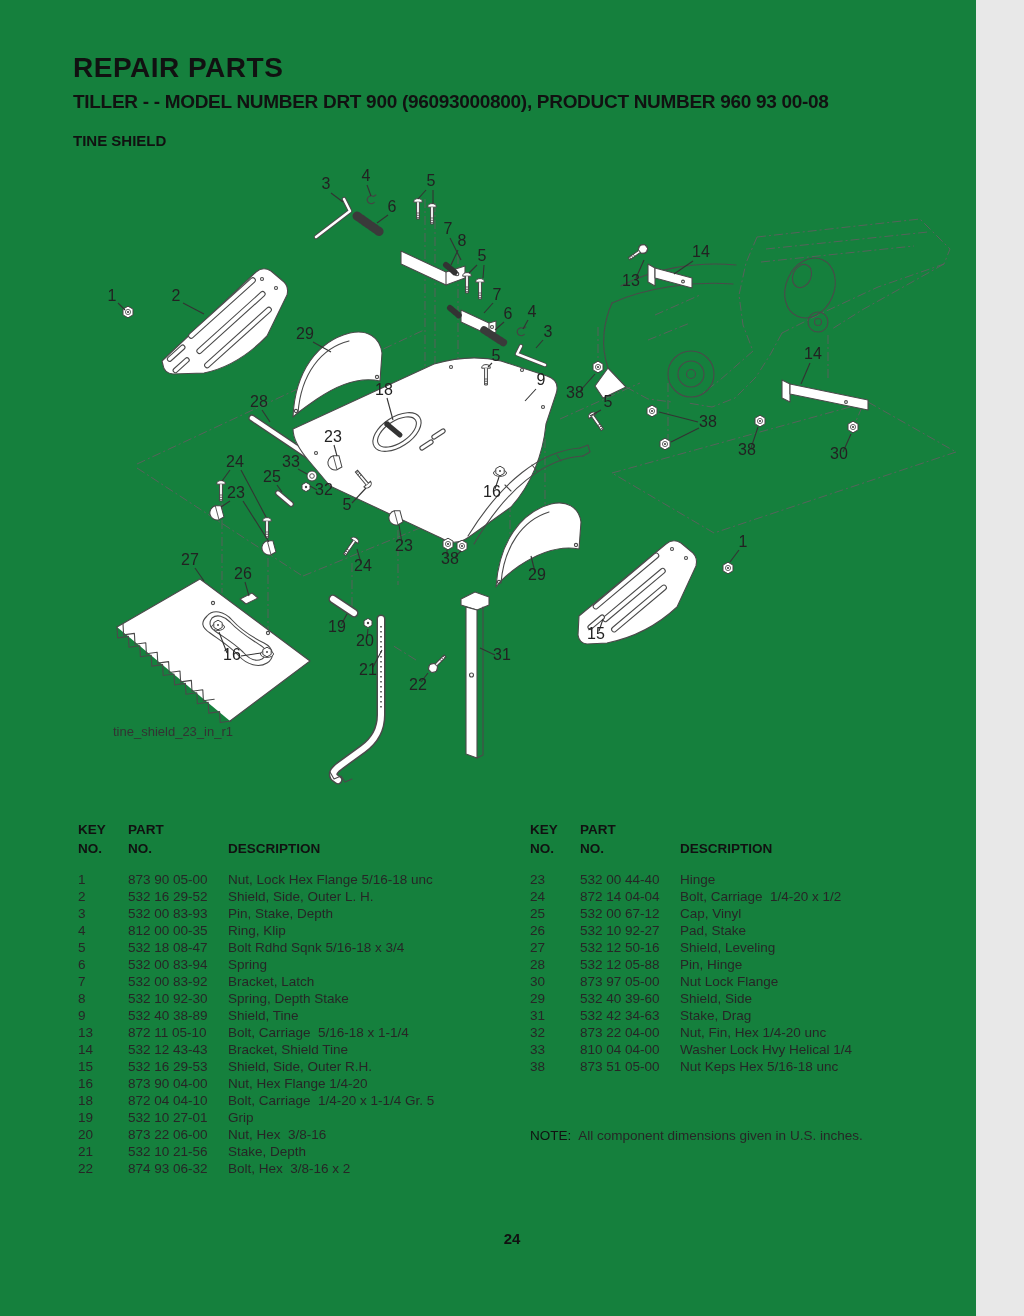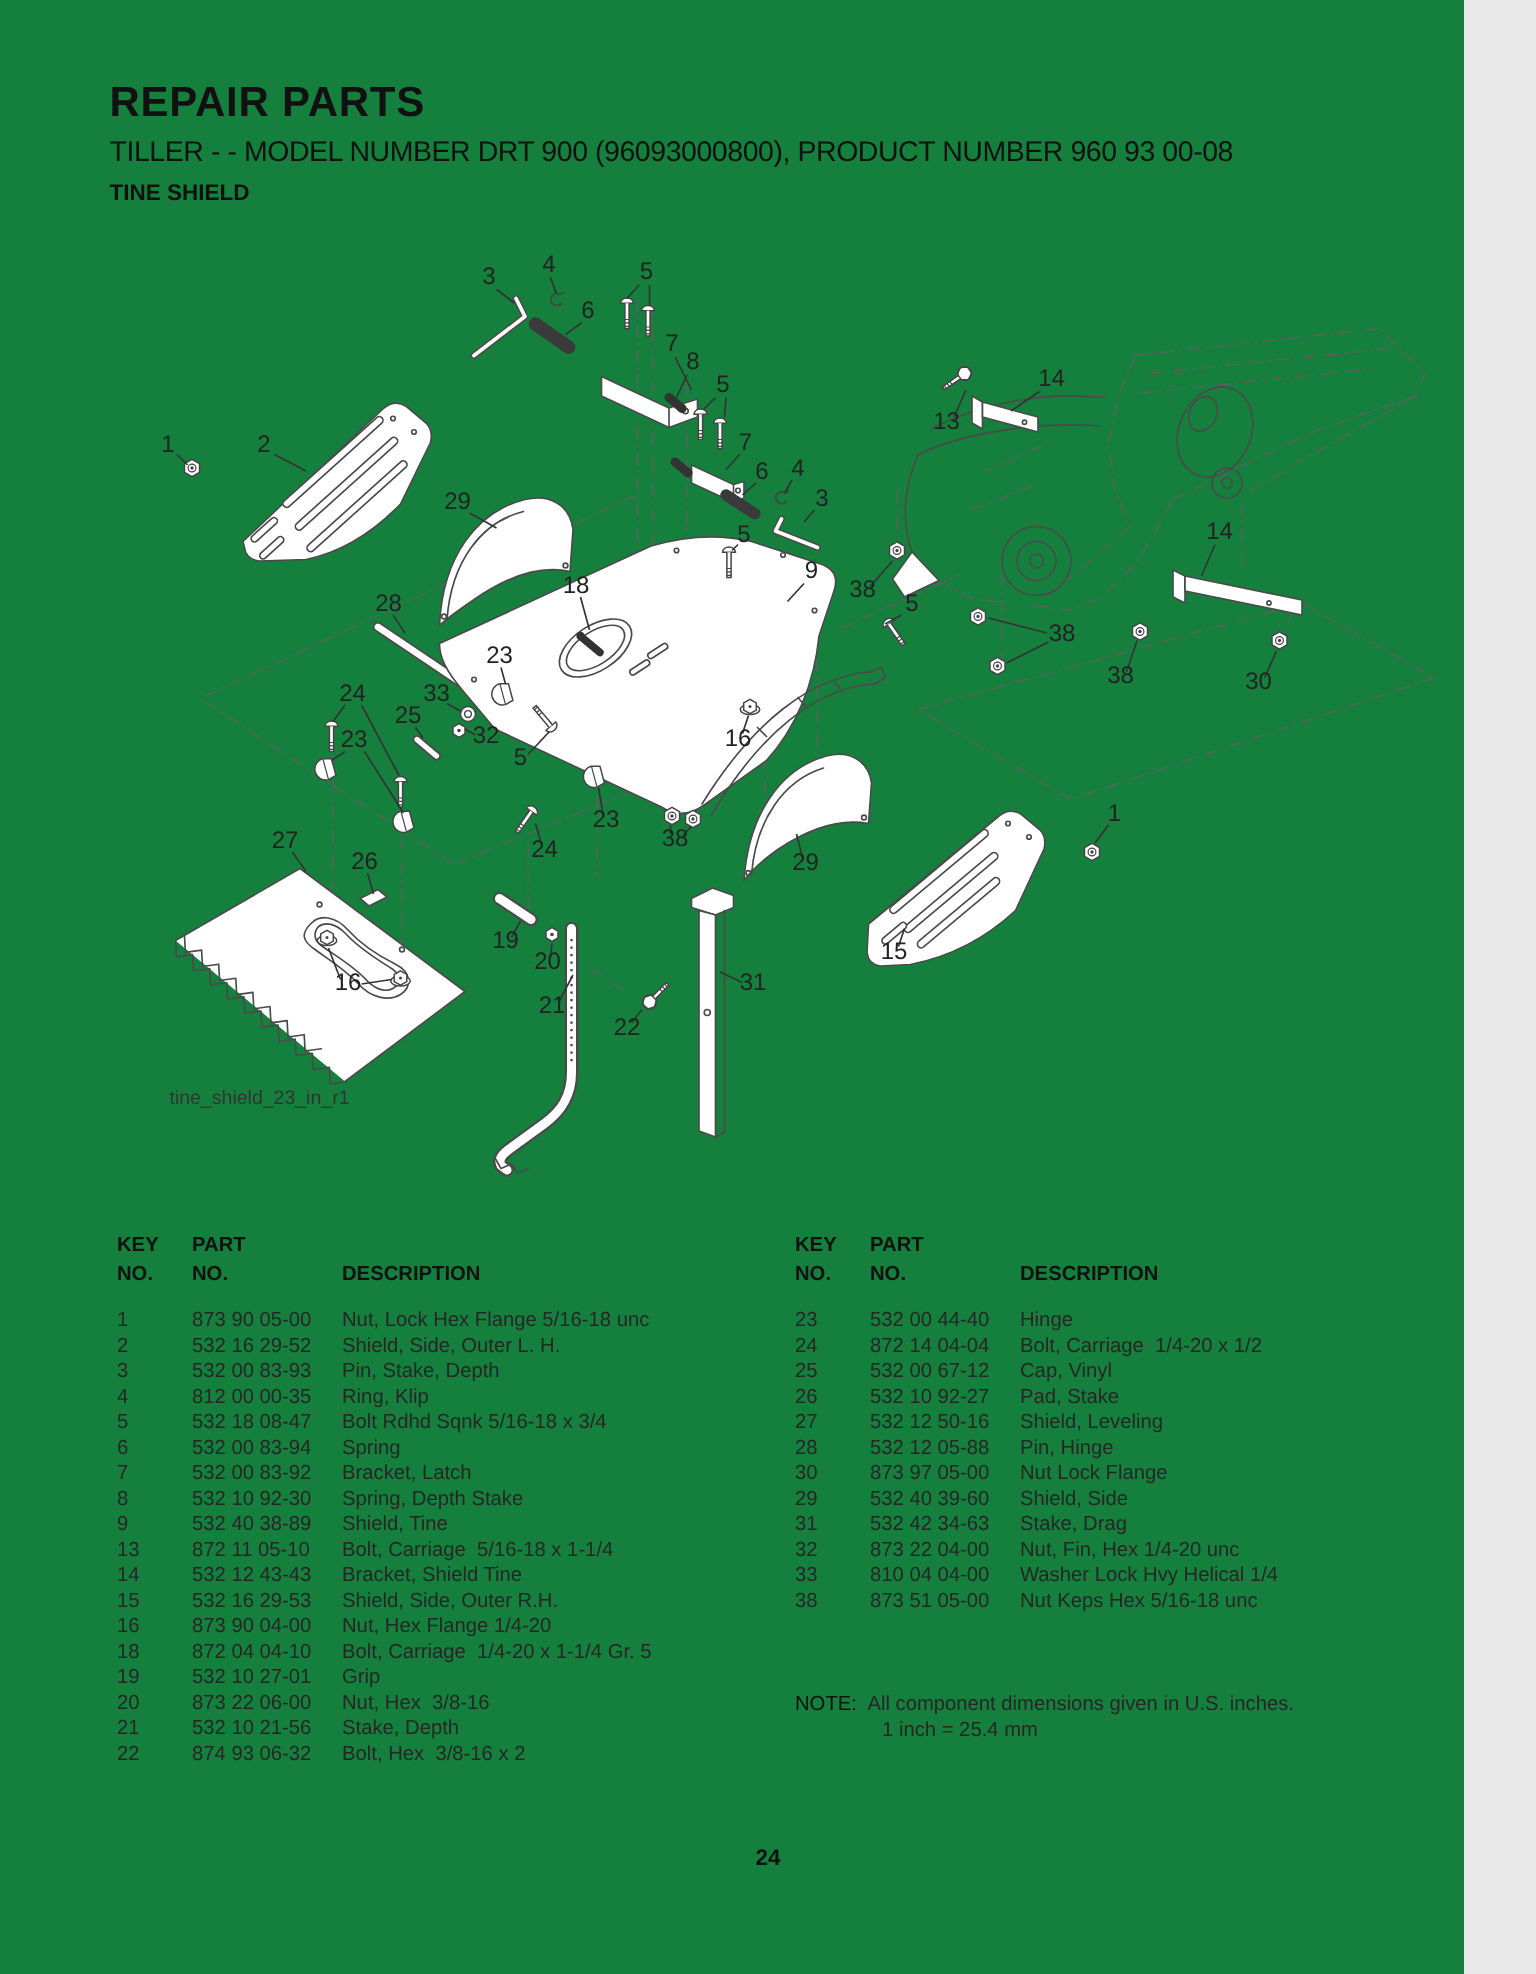--- a/index.html
+++ b/index.html
@@ -1,22 +1,22 @@
 <!DOCTYPE html>
 <html><head>
 <meta charset="utf-8">
 <style>
   html,body{margin:0;padding:0;background:#e8e8e8;}
   .page{position:relative;width:976px;height:1316px;background:#15803d;
         font-family:"Liberation Sans",sans-serif;color:#1c1c1c;overflow:hidden;}
   
   .hdr{position:absolute;left:73px;top:52px;width:900px;}
   .hdr h1{margin:0;font-size:28px;font-weight:bold;letter-spacing:.5px;color:#111;}
-  .hdr .sub{margin-top:7px;font-size:19px;font-weight:normal;letter-spacing:-.3px;color:#111;white-space:nowrap;}
-  .hdr .sec{margin-top:7px;font-size:15px;font-weight:bold;color:#111;}
+  .hdr .sub{margin-top:7px;font-size:19px;font-weight:bold;letter-spacing:-.3px;color:#111;white-space:nowrap;}
+  .hdr .sec{margin-top:19px;font-size:15px;font-weight:bold;color:#111;}
   
   .diagram{position:absolute;left:0;top:155px;width:1024px;height:655px;}
   svg{display:block;}
   .art{stroke:#4a4a4a;fill:none;stroke-width:1.1;stroke-linejoin:round;stroke-linecap:round;}
   .artf{stroke:#4a4a4a;fill:#fff;stroke-width:1.1;stroke-linejoin:round;}
   .dash{stroke:#5f5f5f;fill:none;stroke-width:.9;stroke-dasharray:9 3 2 3;}
   .thick{stroke:#4a4a4a;fill:none;stroke-linecap:round;stroke-linejoin:round;}
   .thickw{stroke:#fff;fill:none;stroke-linecap:round;stroke-linejoin:round;}
   .callout{font-family:"Liberation Sans",sans-serif;font-size:16px;fill:#222;text-anchor:middle;}
   .leader{stroke:#333;stroke-width:1.1;}
@@ -599,18 +599,17 @@
           <span>873 51 05-00</span>
           <span>Nut Keps Hex 5/16-18 unc</span>
         </div>
       </div>
   </div>
 
   <div class="note">
     <div>
       <span class="lbl">NOTE:</span><span>All component dimensions given in U.S. inches.</span>
     </div>
-    <div class="l2">1 inch = 25.4 mm</div>
   </div>
 
   <div class="pageno">24</div>
 
 </div>
 
 </body></html>

